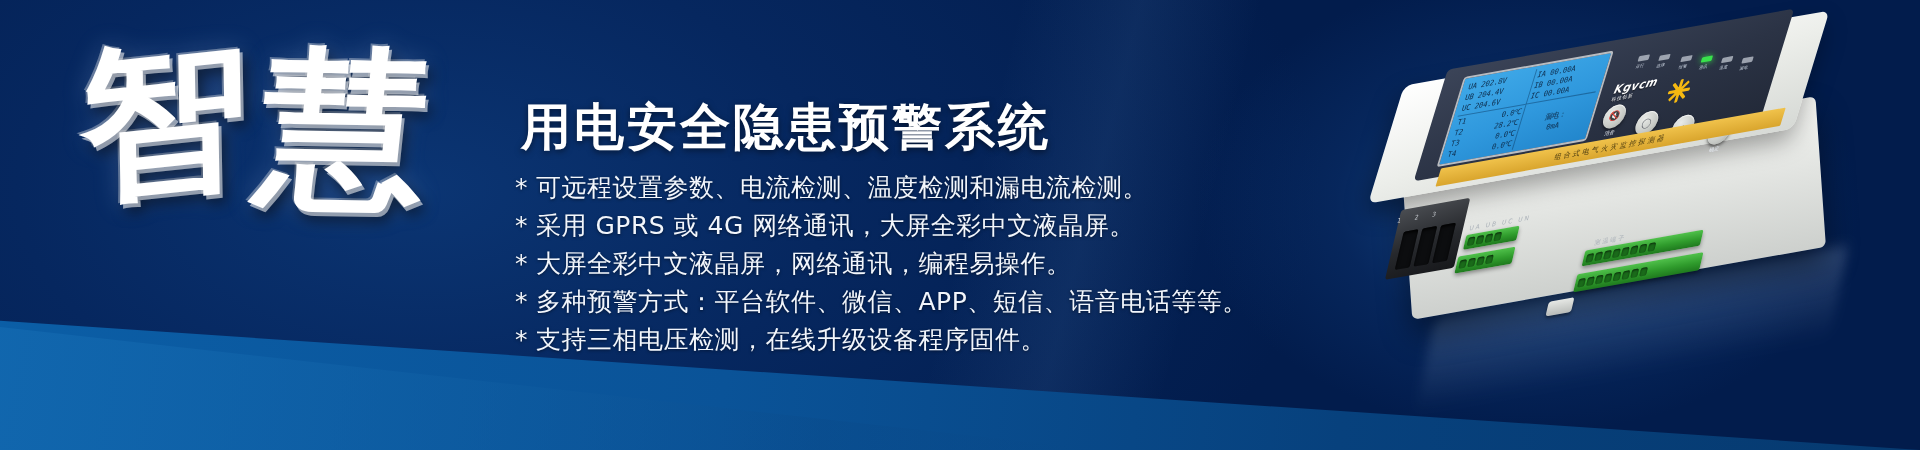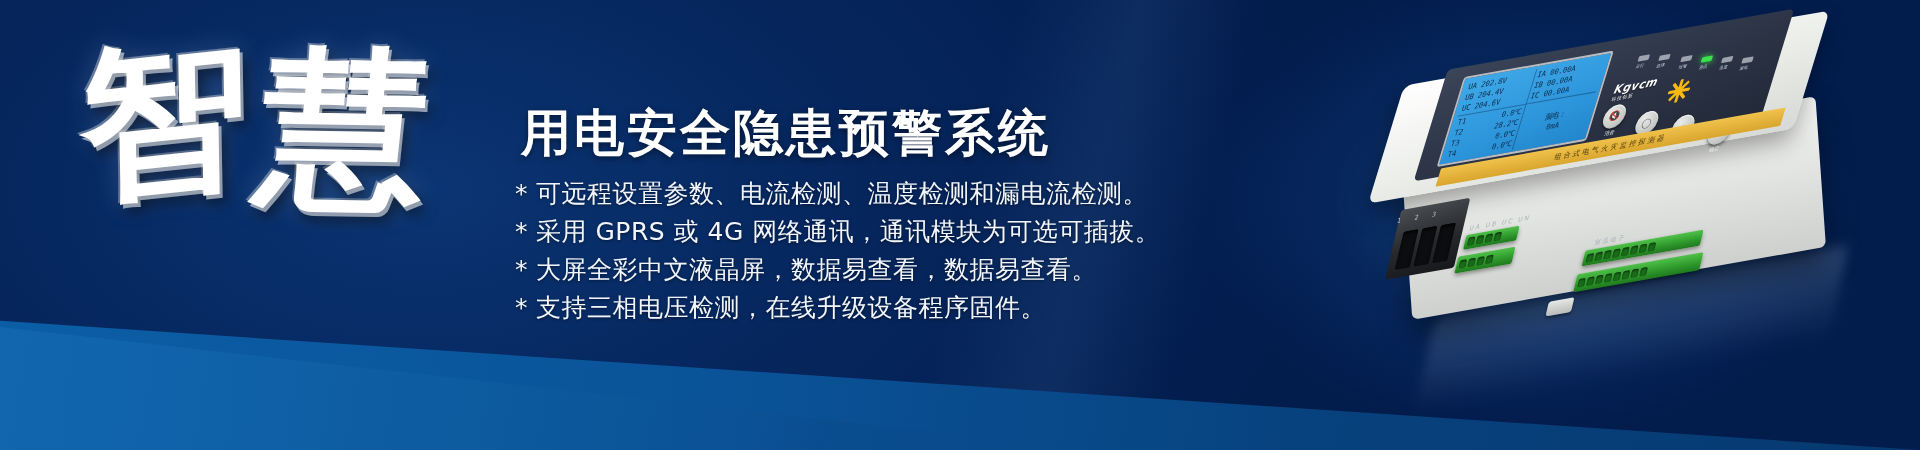--- a/index.html
+++ b/index.html
@@ -57,21 +57,21 @@
     display:flex;align-items:center;justify-content:center;
     box-sizing:border-box;
   }
   .badge span{
     color:#ffffff;font-size:30px;letter-spacing:7px;
     font-family:"DejaVu Sans","Liberation Sans",sans-serif;
     text-shadow:0 1px 3px rgba(0,0,0,.45);
   }
 
   
-  .copy{position:absolute;left:515px;top:104px;width:820px;}
+  .copy{position:absolute;left:515px;top:98px;width:820px;}
   .headline{
     color:#ffffff;font-size:50px;font-weight:700;letter-spacing:3px;
     font-family:"DejaVu Sans","Liberation Sans",sans-serif;
     text-shadow:0 2px 6px rgba(0,0,0,.5);
     margin:0 0 12px 6px;line-height:1.18;white-space:nowrap;
   }
   .bullets{list-style:none;margin:0;padding:0;}
   .bullets li{
     color:#f2f6fc;font-size:25px;line-height:38px;letter-spacing:.5px;
     font-family:"DejaVu Sans","Liberation Sans",sans-serif;
@@ -184,22 +184,23 @@
 
   <div class="callig">
     <span class="c1">智</span><span class="c2">慧</span>
   </div>
 
 
   <div class="copy">
     <h1 class="headline">用电安全隐患预警系统</h1>
     <ul class="bullets">
       <li><span class="star">*</span><span>可远程设置参数、电流检测、温度检测和漏电流检测。</span></li>
-      <li><span class="star">*</span><span>采用 GPRS 或 4G 网络通讯，通讯模块为可选可插拔。</span></li>
-      <li><span class="star">*</span><span>大屏全彩中文液晶屏，数据易查看，数据易查看。</span></li>
+      <li><span class="star">*</span><span>采用 GPRS 或 4G 网络通讯，大屏全彩中文液晶屏。</span></li>
+      <li><span class="star">*</span><span>大屏全彩中文液晶屏，网络通讯，编程易操作。</span></li>
+      <li><span class="star">*</span><span>多种预警方式：平台软件、微信、APP、短信、语音电话等等。</span></li>
       <li><span class="star">*</span><span>支持三相电压检测，在线升级设备程序固件。</span></li>
     </ul>
   </div>
 
   <div class="product">
     <div class="prod-inner">
 
       <div class="reflection"></div>
       <div class="body-main"></div>
       <div class="body-top"></div>

